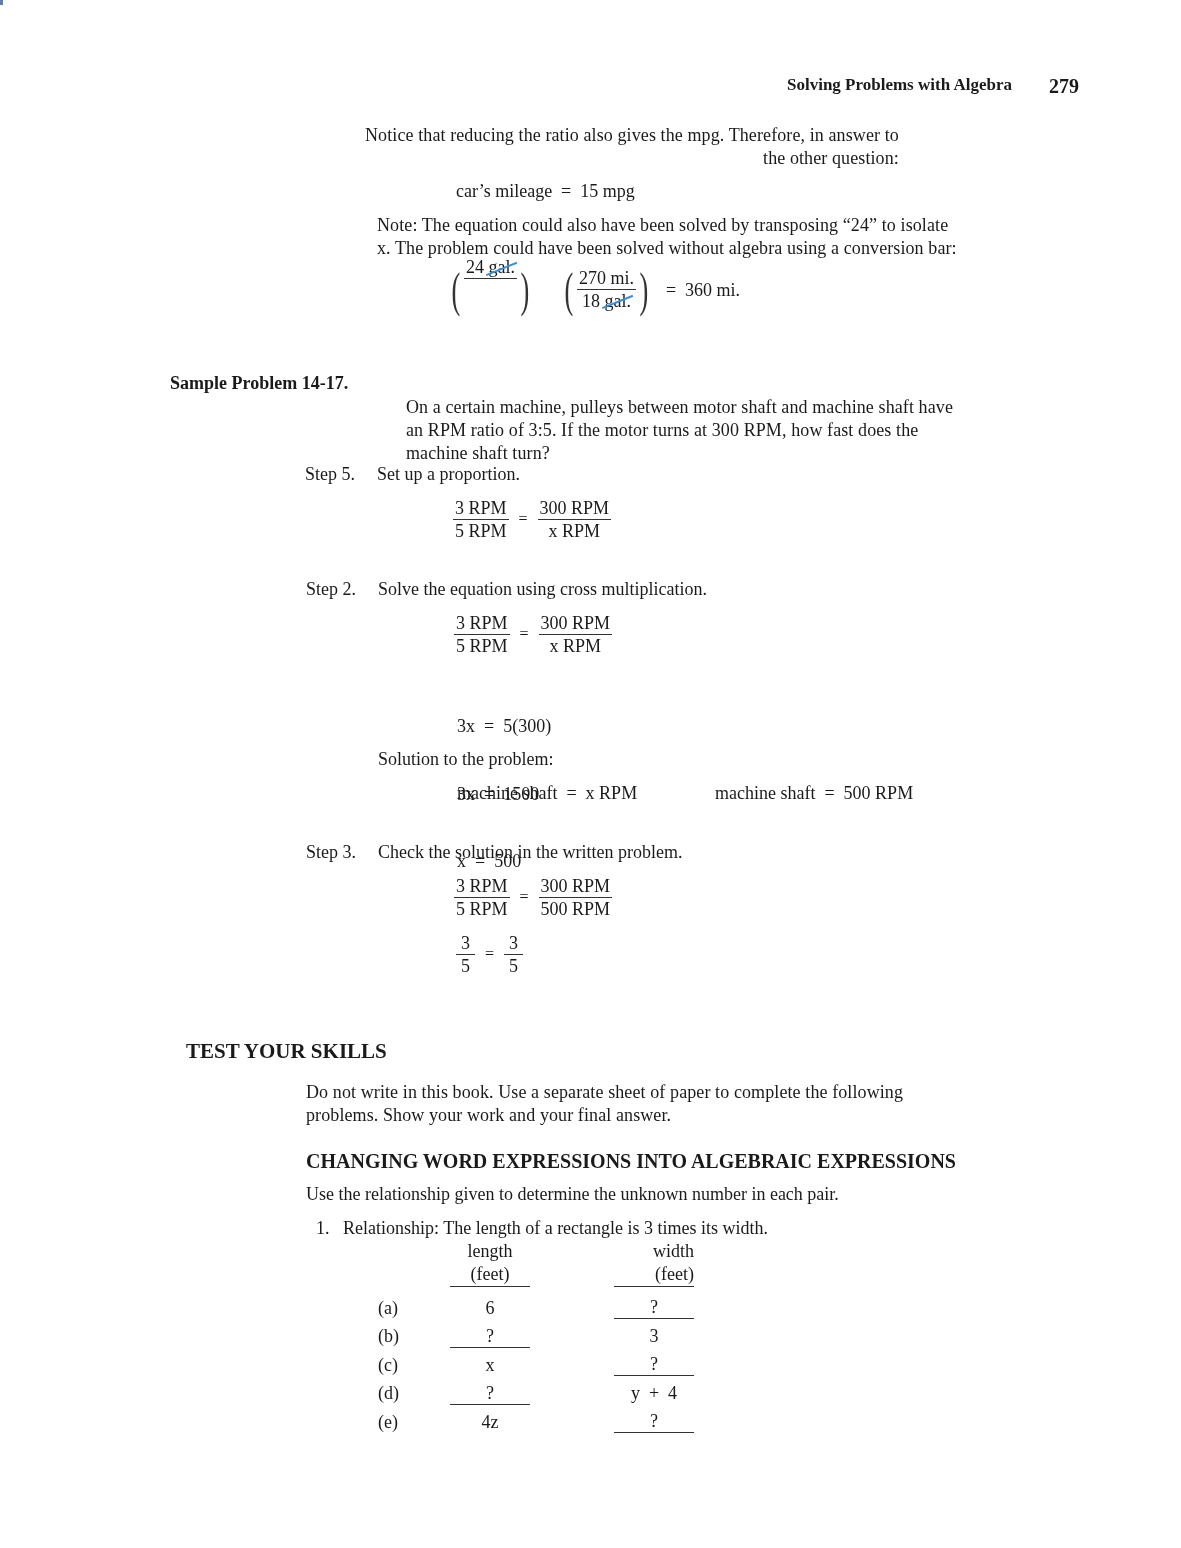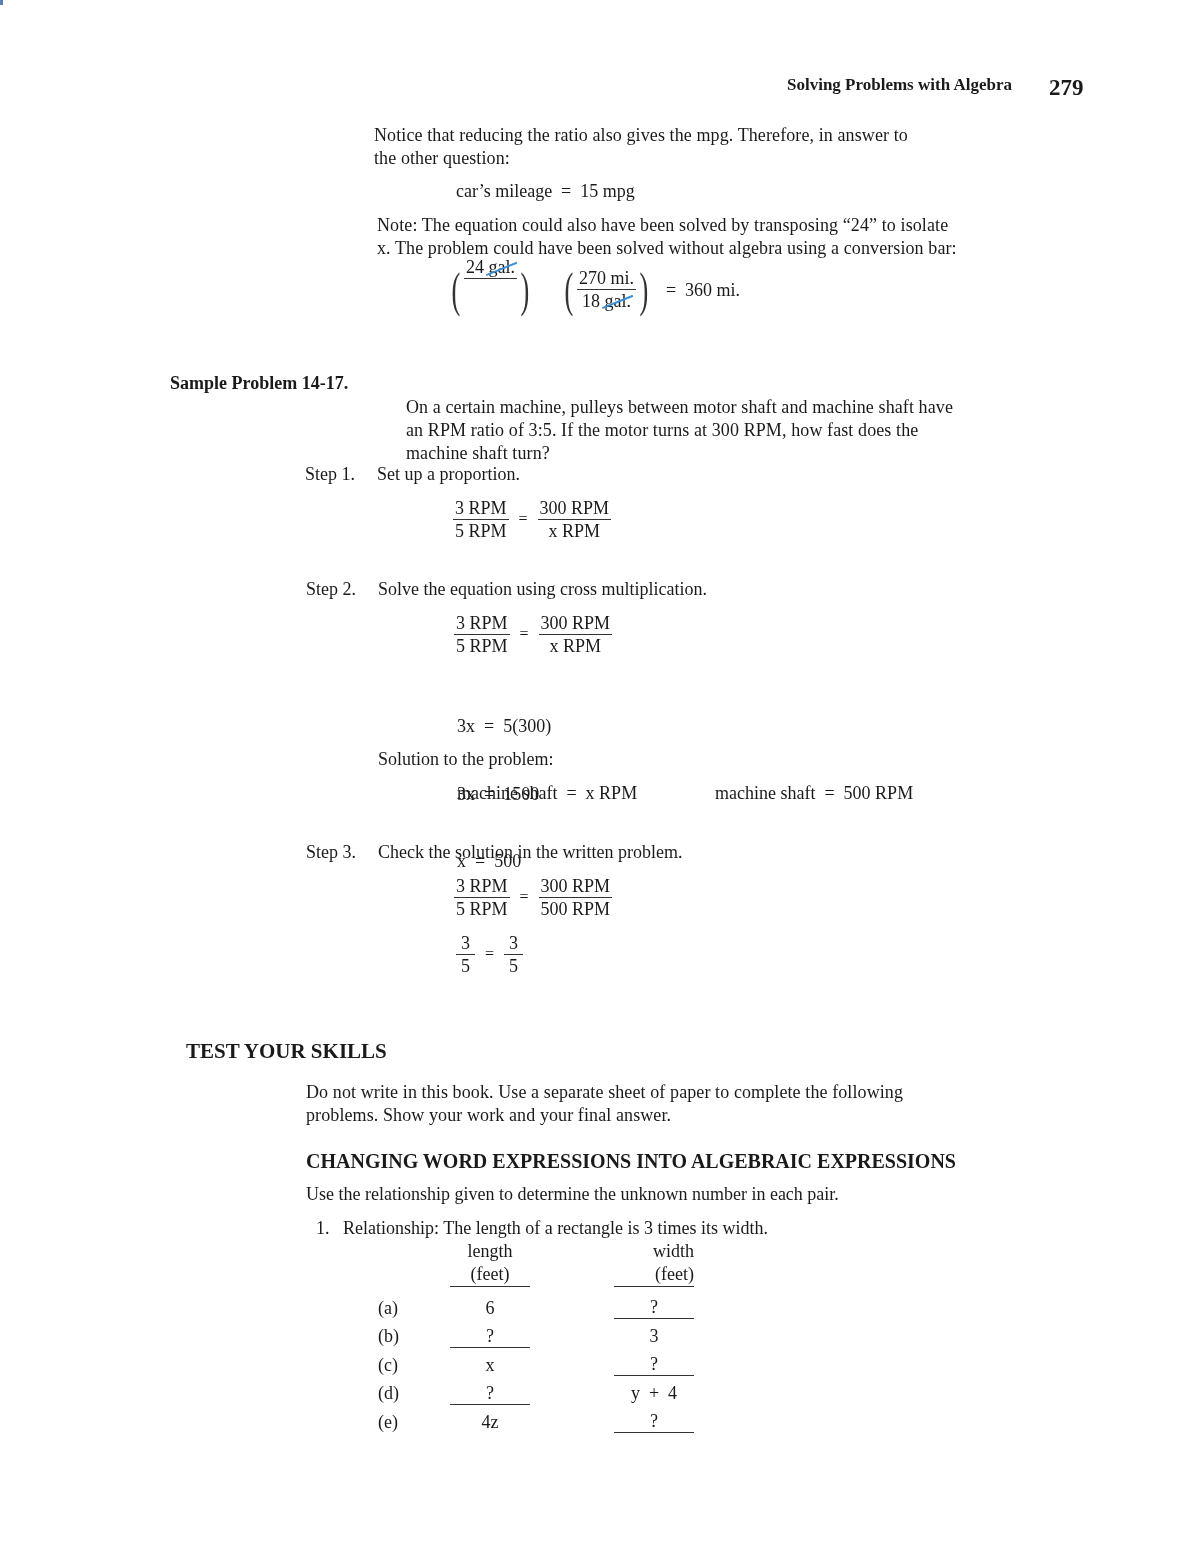--- a/index.html
+++ b/index.html
@@ -28,23 +28,23 @@
     table.pairs td { padding: 0; height: 28.5px; font-size: 18px; text-align: center; vertical-align: middle; }
     .cell-line { border-bottom: 1.3px solid #333; }
     .corner-mark { position: absolute; left: 0; top: 0; width: 3px; height: 5px; background: #5f7fa8; }
   </style>
 </head>
 <body>
 
 <div class="corner-mark"></div>
 
 <div class="abs it b" style="left:787px; top:75px; font-size:17px;">Solving Problems with Algebra</div>
-<div class="abs it b" style="left:1049px; top:75px; font-size:23px;">279</div>
-
-<div class="abs para" style="left:374px; top:124px;">
+<div class="abs it b" style="left:1049px; top:75px; font-size:20px;">279</div>
+
+<div class="abs para" style="left:365px; top:124px;text-align:right;">
   <div>Notice that reducing the ratio also gives the mpg. Therefore, in answer to</div>
   <div>the other question:</div>
 </div>
 <div class="abs" style="left:456px; top:181px; white-space:pre;">car’s mileage  =  15 mpg</div>
 
 <div class="abs para" style="left:377px; top:214px;">
   <div>Note: The equation could also have been solved by transposing “24” to isolate</div>
   <div>x. The problem could have been solved without algebra using a conversion bar:</div>
 </div>
 
@@ -71,21 +71,21 @@
   <span style="margin-left:14px; white-space:pre;">=  360 mi.</span>
 </div>
 
 <div class="abs b" style="left:170px; top:373px;">Sample Problem 14-17.</div>
 <div class="abs para" style="left:378px; top:396px;margin-left:28px;">
   <div>On a certain machine, pulleys between motor shaft and machine shaft have</div>
   <div>an RPM ratio of 3:5. If the motor turns at 300 RPM, how fast does the</div>
   <div>machine shaft turn?</div>
 </div>
 
-<div class="abs" style="left:305px; top:464px;">Step 1.</div>
+<div class="abs" style="left:305px; top:464px;">Step 5.</div>
 <div class="abs" style="left:377px; top:464px;">Set up a proportion.</div>
 <div class="abs eqrow" style="left:453px; top:498px;">
   <span class="frac">
     <span class="num">3 RPM</span>
     <span class="den">5 RPM</span>
   </span>
   <span class="eqsign">=</span>
   <span class="frac">
     <span class="num">300 RPM</span>
     <span class="den">x RPM</span>

